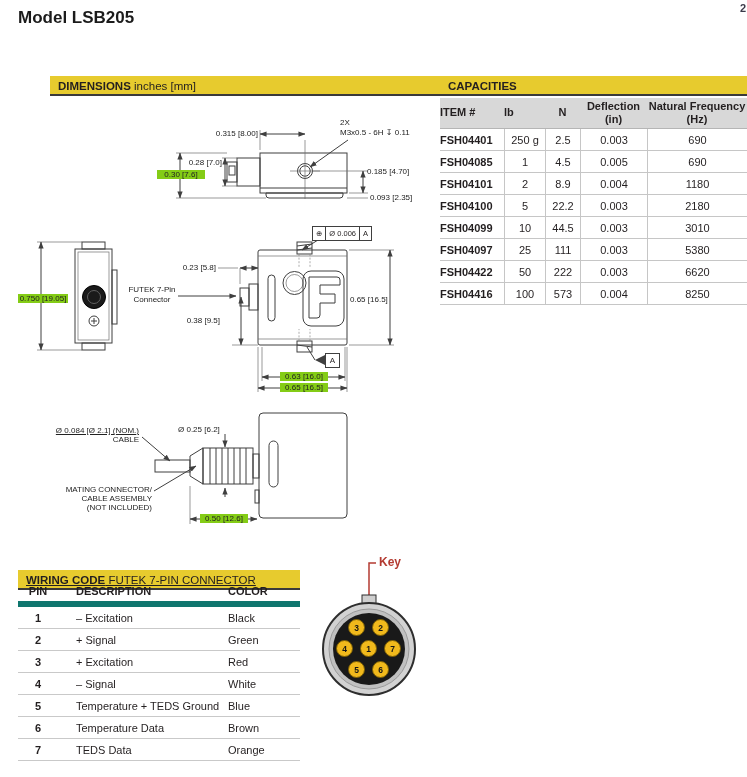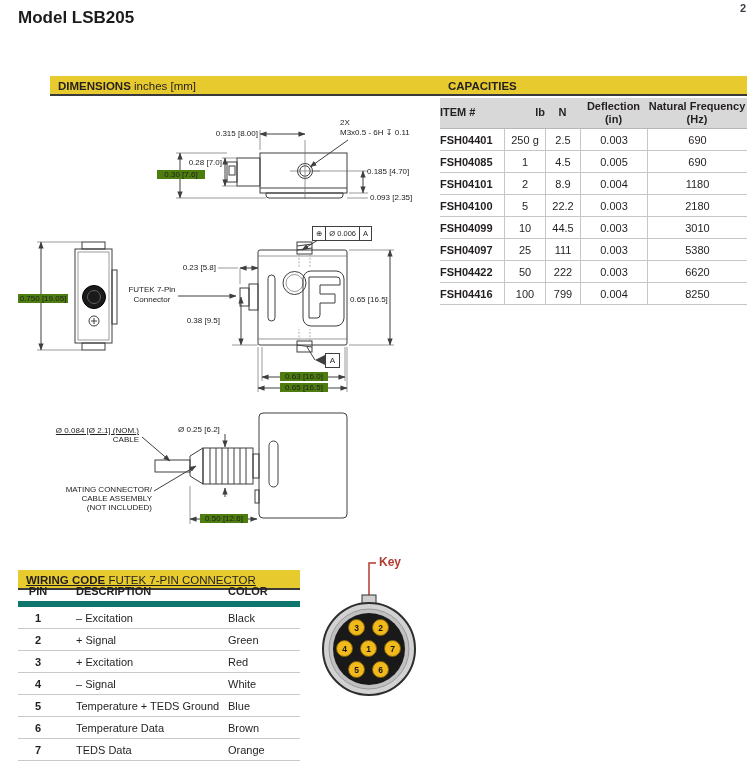--- a/index.html
+++ b/index.html
@@ -9,40 +9,40 @@
   .bar{position:absolute;height:20px;background:#e7cb2e;border-bottom:2px solid #3a3a3a;
        font-size:11.5px;line-height:20px;padding-left:8px;box-sizing:border-box;}
   .bar b{font-weight:bold;}
   .bar .sub{font-weight:normal;}
   
   .cap{position:absolute;left:440px;top:98px;width:307px;font-size:11px;}
   .cap-head{display:flex;background:#d8d8d8;border-bottom:1px solid #b5b5b5;height:30px;
             font-weight:bold;align-items:center;text-align:center;white-space:pre-line;line-height:1.2;}
   .cap-row{display:flex;height:21px;border-bottom:1px solid #c6c6c6;align-items:center;}
   .c1{width:64px;text-align:left;padding-left:0;box-sizing:border-box;}
-  .c2{width:41px;text-align:right;}
+  .c2{width:41px;text-align:left;}
   .c3{width:35px;text-align:center;}
   .c4{width:67px;text-align:center;}
   .c5{flex:1;text-align:center;}
   .cap-row .c2,.cap-row .c3,.cap-row .c4,.cap-row .c5{border-left:1px solid #c6c6c6;align-self:stretch;
       display:flex;align-items:center;justify-content:center;box-sizing:border-box;}
   .cap-row .c1{font-weight:bold;}
   
   .wir{position:absolute;left:18px;top:580px;width:282px;font-size:11px;}
   .wir-head{display:flex;height:21px;align-items:center;font-weight:bold;border-bottom:6px solid #0f766e;}
   .wir-row{display:flex;height:21px;align-items:center;border-bottom:1px solid #c9c9c9;}
   .w1{width:40px;text-align:center;}
   .w2{width:170px;padding-left:18px;box-sizing:border-box;}
   .w3{flex:1;}
   .wir-row .w1{font-weight:bold;}
   
   .draw{position:absolute;left:18px;top:100px;width:410px;height:450px;}
   .draw svg{position:absolute;left:0;top:0;}
   .dim{position:absolute;font-size:8px;line-height:1.15;color:#222;white-space:nowrap;}
-  .onln{background:#4d7c0f;padding:0 1px;}
+  .onln{background:#84cc16;padding:0 1px;}
   .tr{text-align:right;}
   .tc{text-align:center;}
   .fcf{position:absolute;left:294px;top:126px;display:flex;height:13px;border:1px solid #3f3f3f;
        background:#fff;font-size:7.5px;line-height:13px;}
   .fcf span{padding:0 3px;text-align:center;}
   .fcf span + span{border-left:1px solid #3f3f3f;}
   .datumbox{position:absolute;left:307px;top:253px;width:13px;height:13px;border:1px solid #3f3f3f;
        font-size:8px;text-align:center;line-height:13px;background:#fff;}
   
   .conn{position:absolute;left:312px;top:552px;width:120px;height:160px;}
@@ -269,21 +269,21 @@
   <div class="cap-row">
     <div class="c1">FSH04422</div>
       <div class="c2">50</div>
       <div class="c3">222</div>
       <div class="c4">0.003</div>
       <div class="c5">6620</div>
   </div>
   <div class="cap-row">
     <div class="c1">FSH04416</div>
       <div class="c2">100</div>
-      <div class="c3">799</div>
+      <div class="c3">573</div>
       <div class="c4">0.004</div>
       <div class="c5">8250</div>
   </div>
 </div>
 
 <div class="bar" style="left:18px;top:570px;width:282px;text-decoration:underline;">
   <b>WIRING CODE</b><span class="sub"> FUTEK 7-PIN CONNECTOR</span>
 </div>
 <div class="wir">
   <div class="wir-head">

